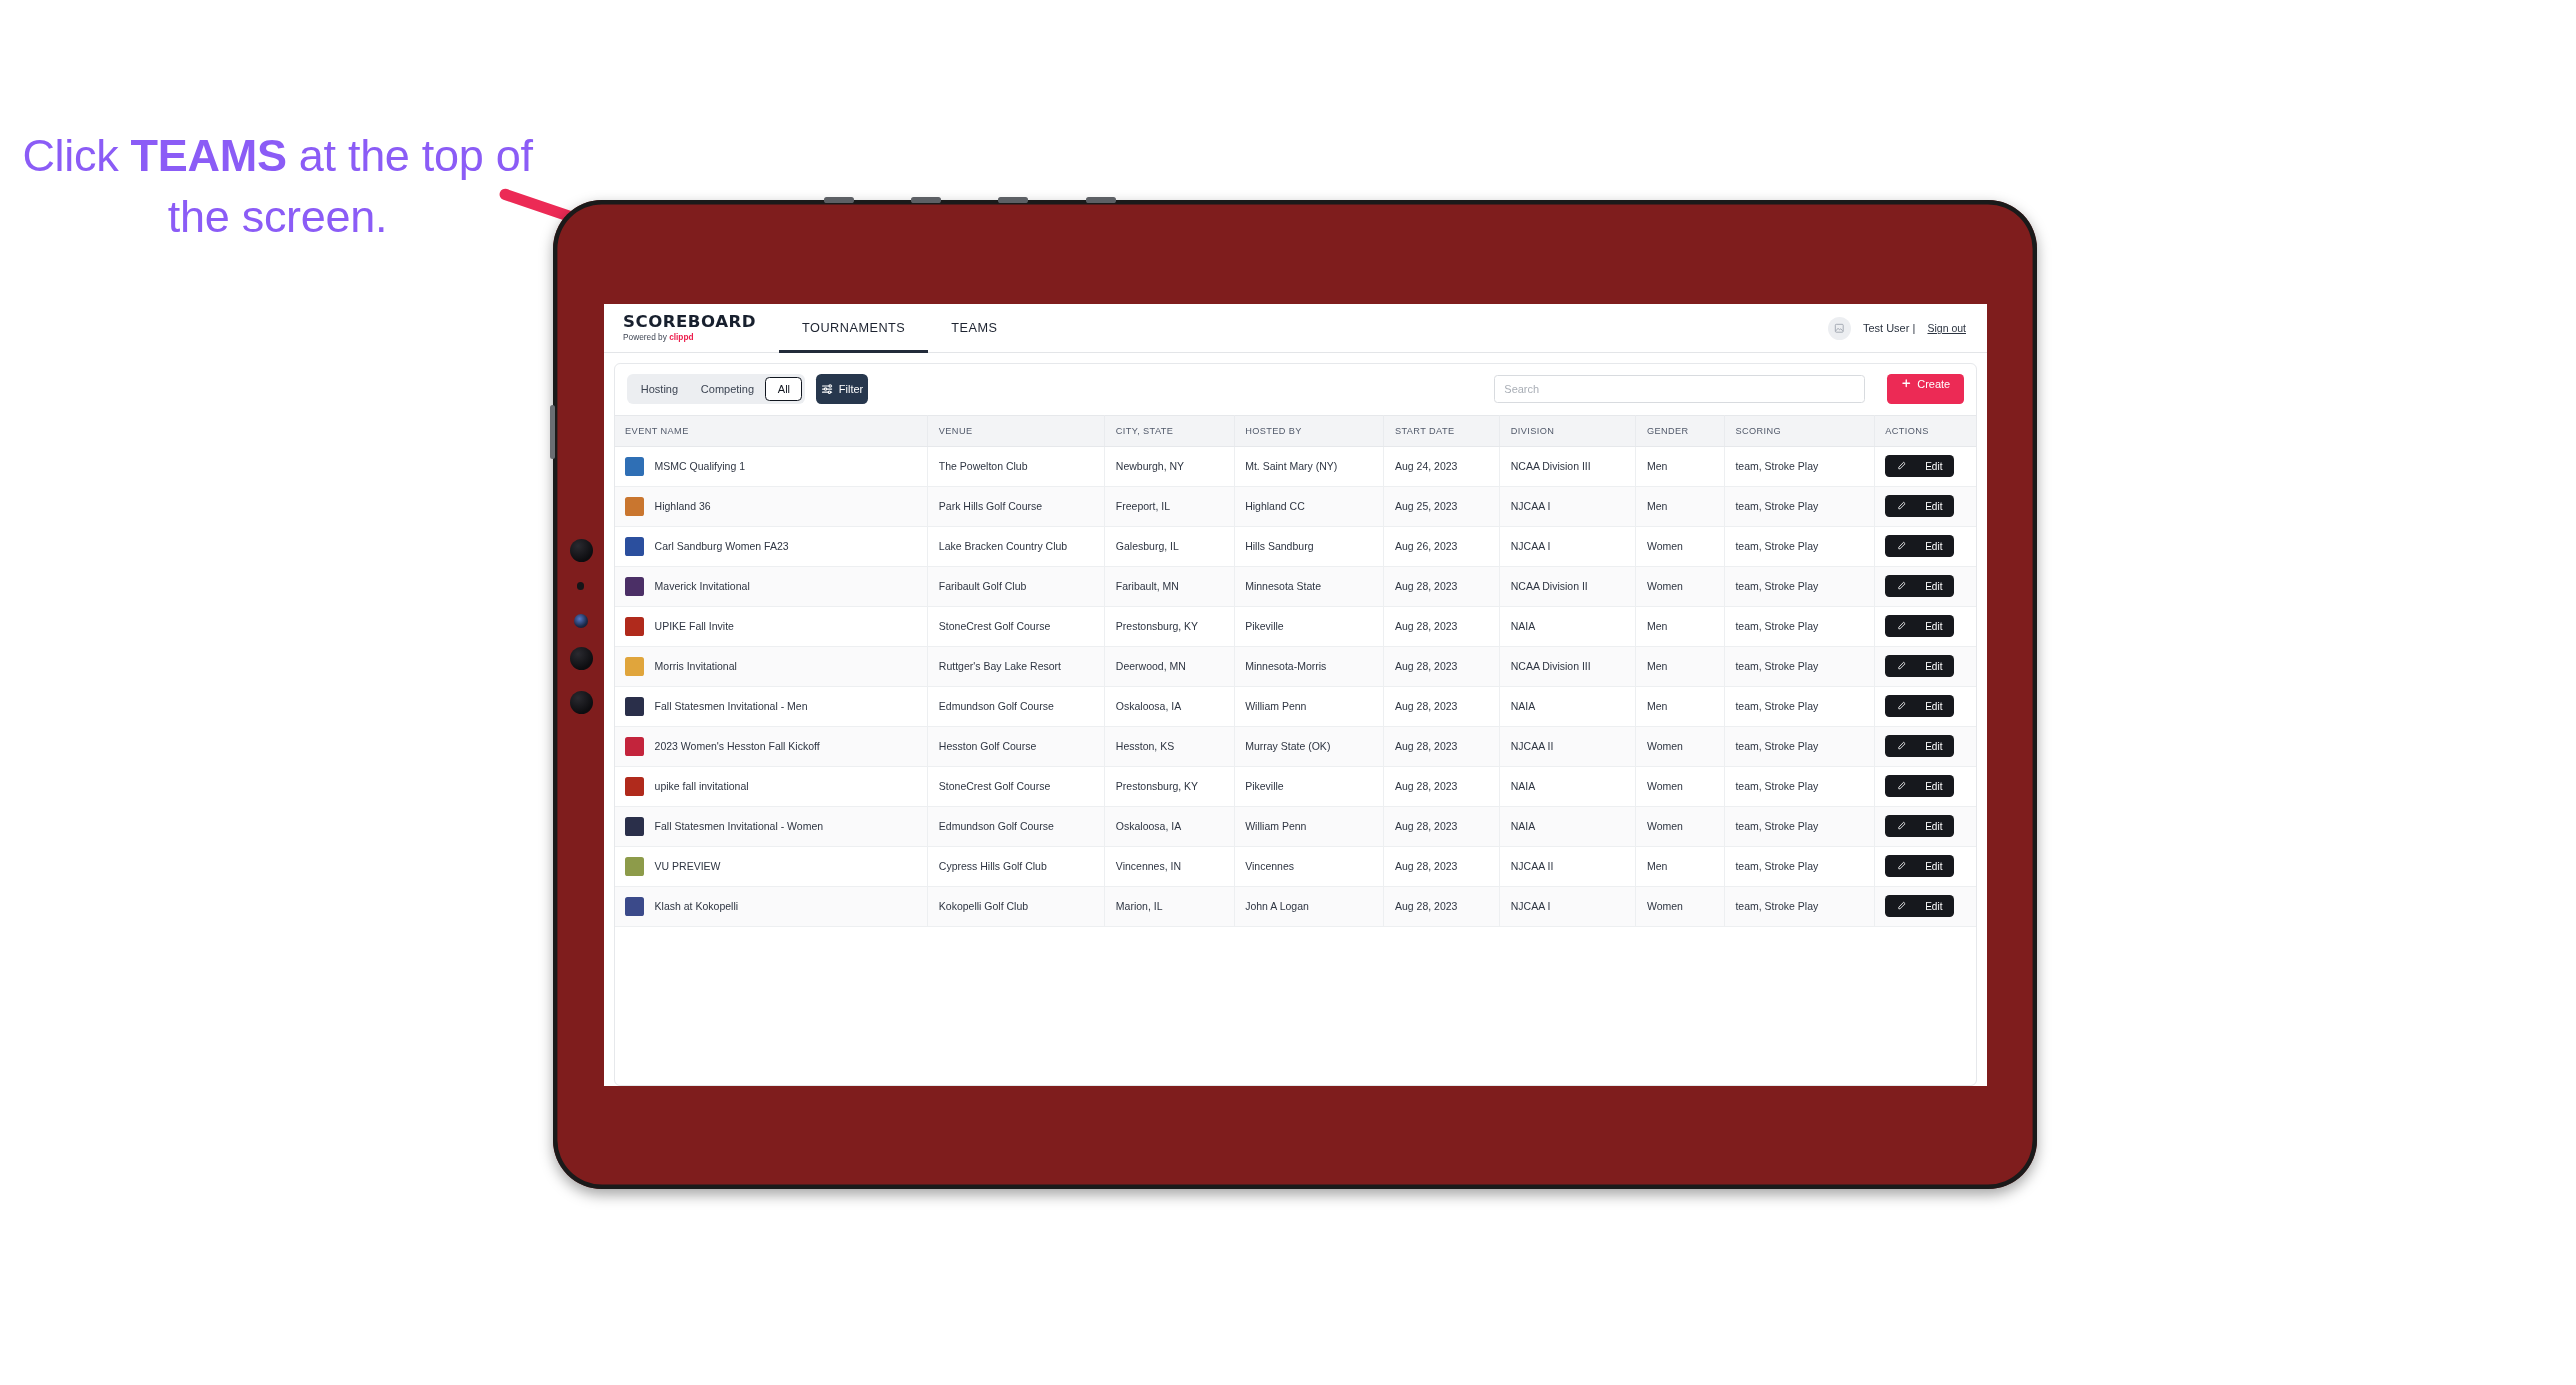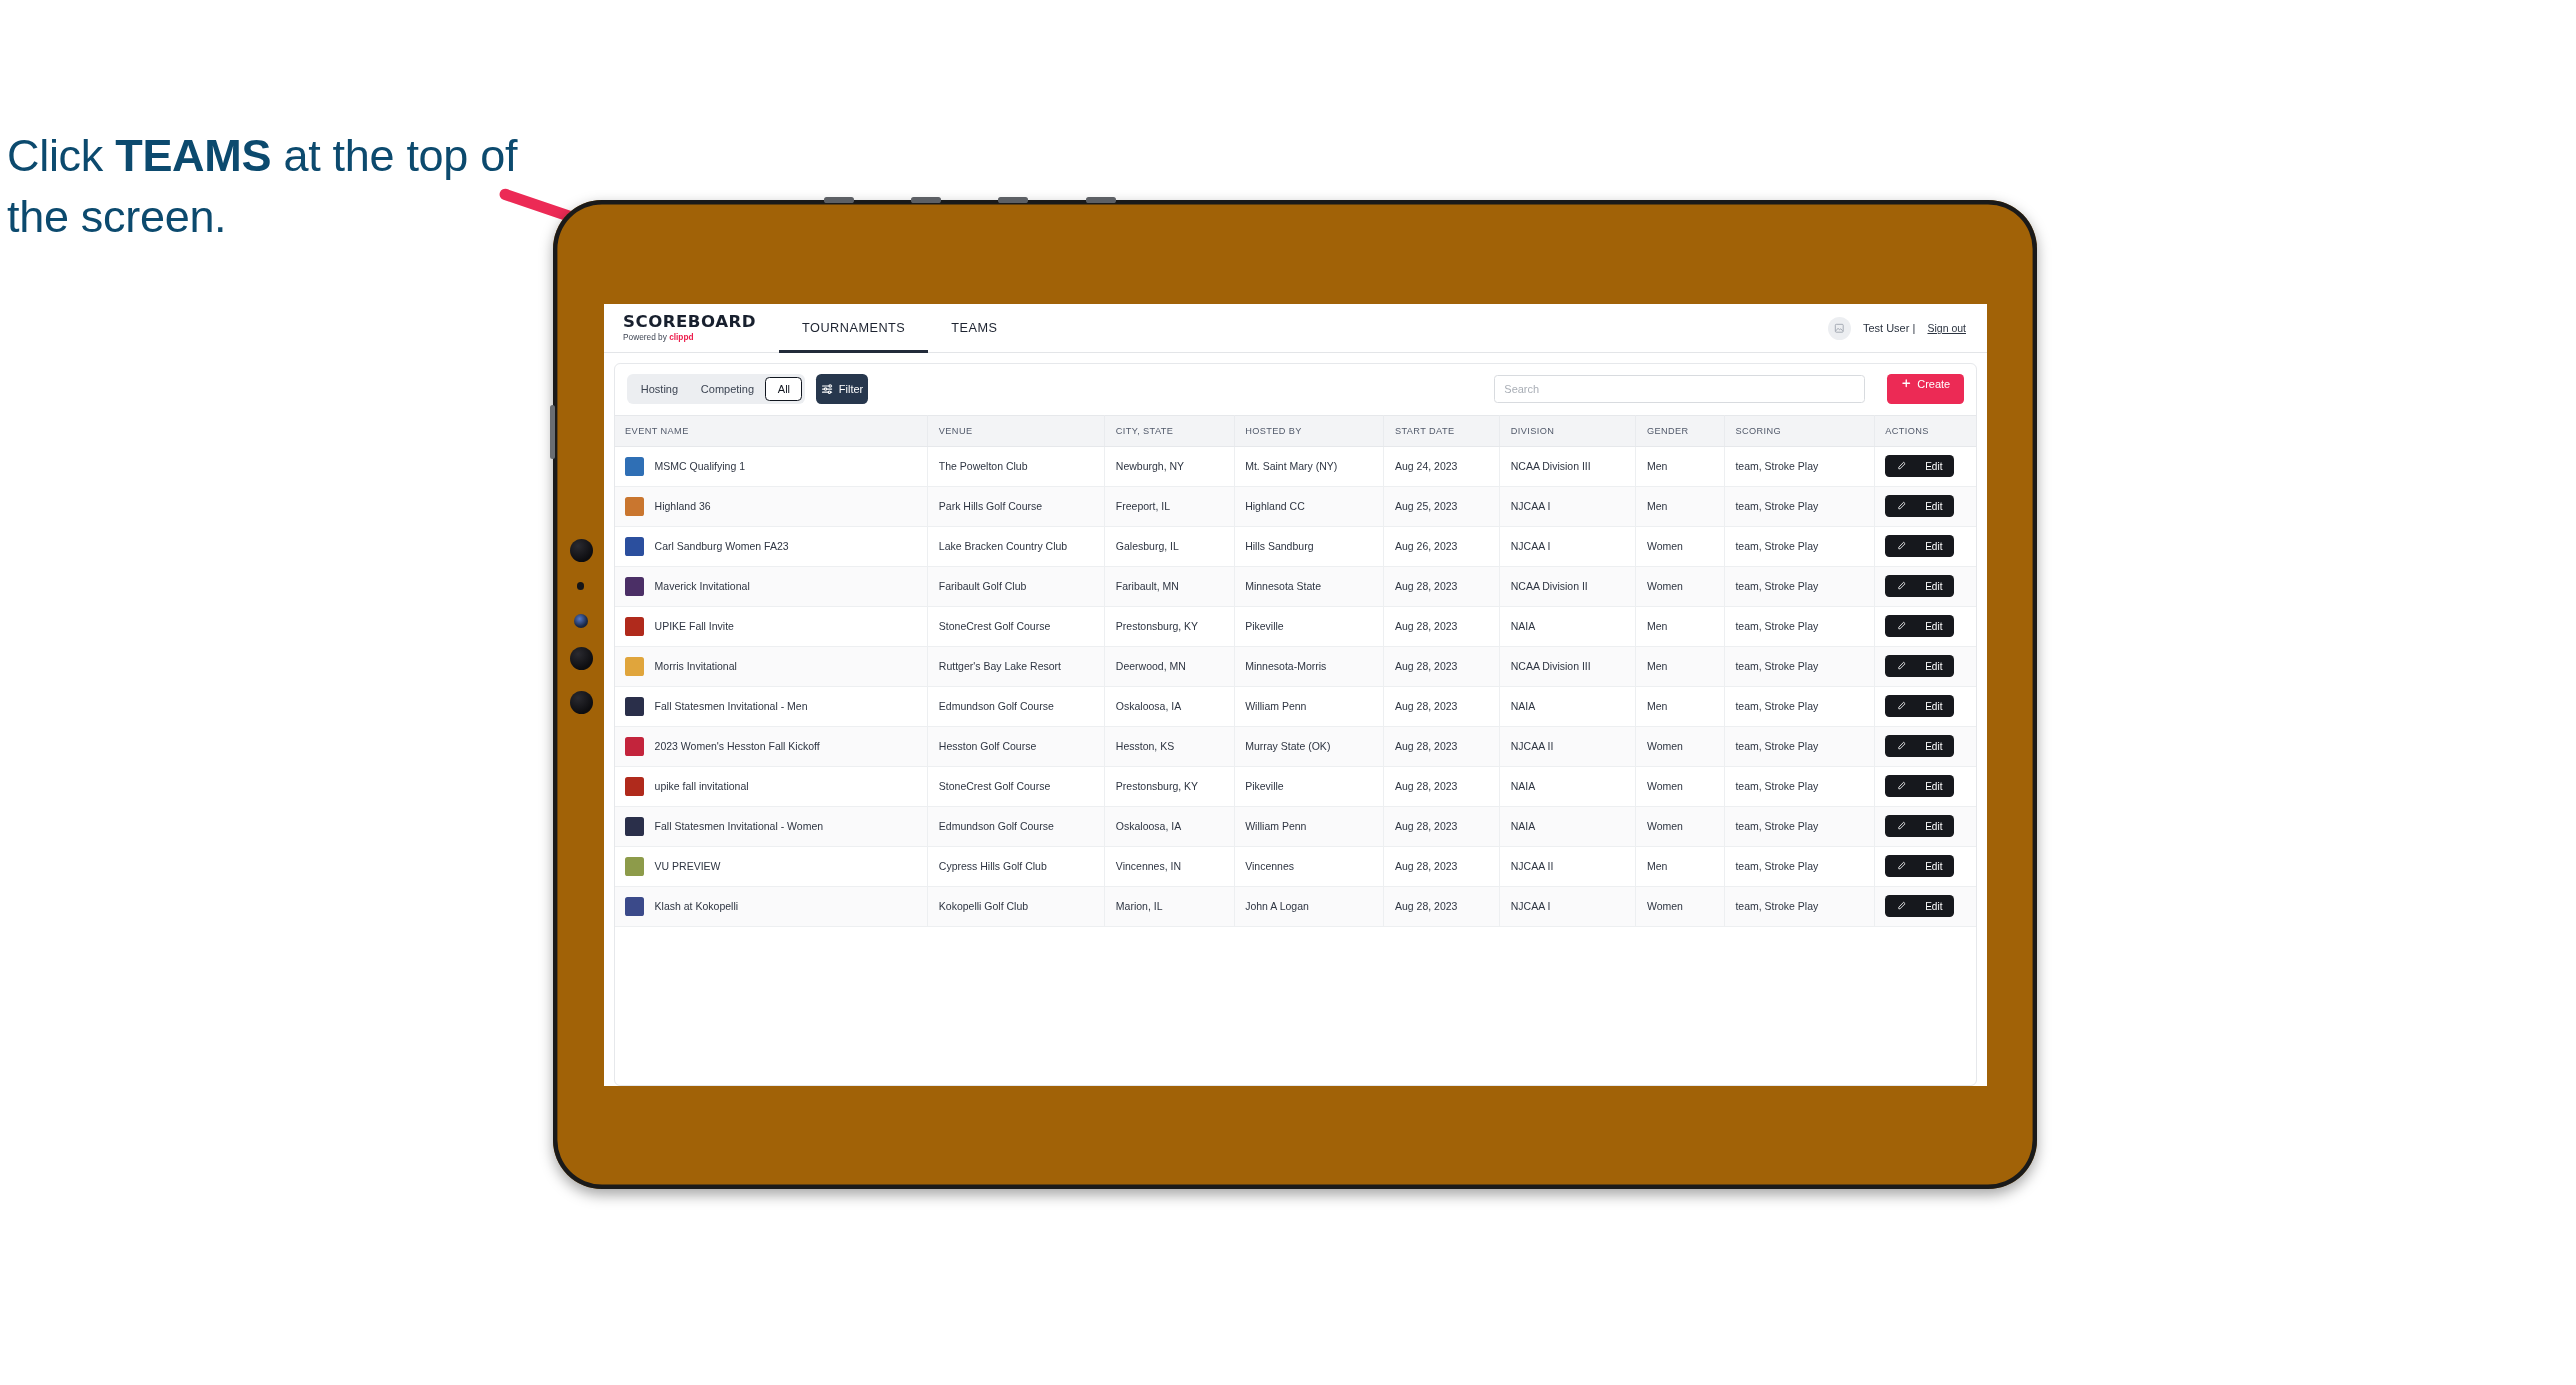--- a/index.html
+++ b/index.html
@@ -10,40 +10,41 @@
     overflow: hidden;
   }
 
   
   #caption {
     position: absolute;
     left: 7px; top: 125px;
     width: 541px;
     font-size: 45px;
     line-height: 1.36;
-    color: #0c4a6e;
+    color: #8b5cf6;
     font-weight: 400;
     letter-spacing: -0.3px;
+    text-align: center;
   }
   #caption b { font-weight: 700; }
 
   
   #arrow-svg {
     position: absolute;
     left: 472px; top: 170px;
     width: 454px; height: 192px;
     pointer-events: none;
   }
 
   
   #tablet {
     position: absolute;
     left: 553px; top: 200px;
     width: 1484px; height: 989px;
-    background: #a16207;
+    background: #7f1d1d;
     border-radius: 49px;
     box-shadow: 0 5.2px 14px rgba(0,0,0,0.35),
                 inset 0 0 0 4.4px #1a1a1a;
   }
   #tablet::before {   
     content: "";
     position: absolute;
     left: -6.1px; top: -6.1px; right: -6.1px; bottom: -6.1px;
     border-radius: 55px;
     background: linear-gradient(180deg,#b9bcc0 0%,#8e9196 18%,#7c7f84 50%,#9a9da2 84%,#cfd2d6 100%);

